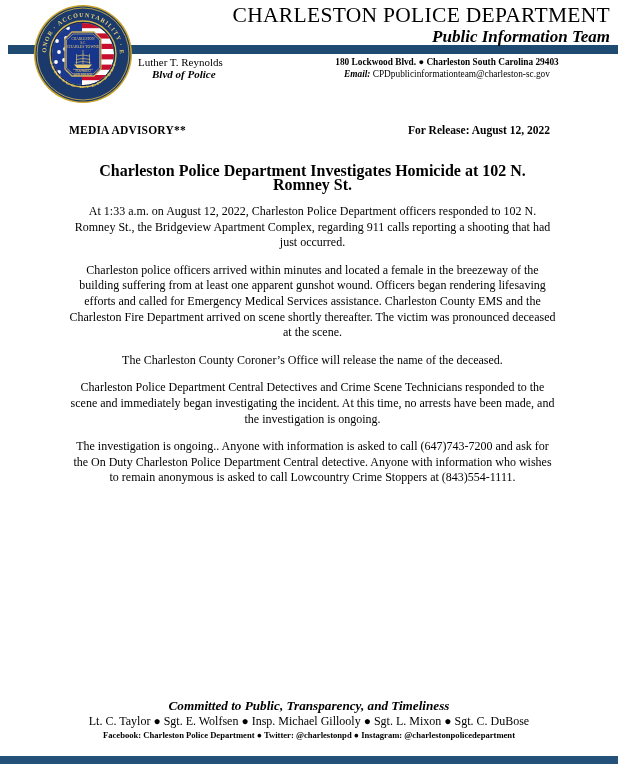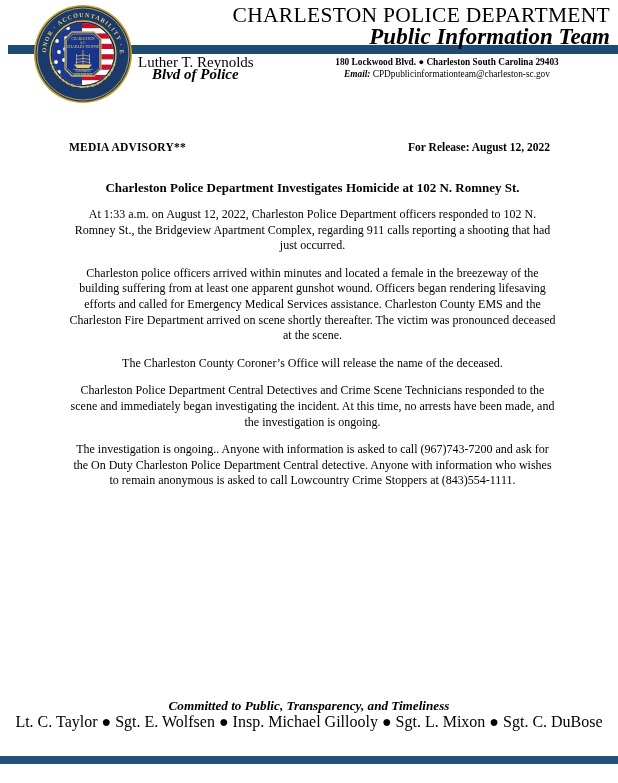--- a/index.html
+++ b/index.html
@@ -53,35 +53,35 @@
     letter-spacing: .3px;
     line-height: 23px;
     text-align: right;
     white-space: nowrap;
     z-index: 2;
   }
   .dept-sub {
     position: absolute;
     right: 8px;
     top: 26px;
-    font-size: 23px;
+    font-size: 17px;
     font-style: italic;
     font-weight: bold;
     line-height: 22px;
     text-align: right;
     white-space: nowrap;
     z-index: 2;
   }
 
   
   .chief-block {
     position: absolute;
     left: 138px;
     top: 56px;
-    font-size: 15px;
+    font-size: 11px;
     line-height: 12px;
     z-index: 2;
   }
   .chief-name { font-weight: normal; }
   .chief-role {
     font-style: italic;
     font-weight: bold;
     padding-left: 14px;
   }
 
@@ -108,29 +108,28 @@
     top: 124px;
   }
 
   .advisory-row {
     display: flex;
     justify-content: space-between;
     align-items: baseline;
     font-weight: bold;
     font-size: 11.5px;
     margin-bottom: 28px;
-    margin-top: 17px;
   }
   .advisory-left { letter-spacing: .2px; }
   .advisory-right { padding-right: 6px; }
 
   .headline {
     text-align: center;
     font-weight: bold;
-    font-size: 13px;
+    font-size: 16px;
     margin: 0 0 12px 0;
     line-height: 14px;
   }
 
   .para {
     font-size: 12px;
     line-height: 15.6px;
     margin: 0 0 12px 0;
     text-align: center;
   }
@@ -144,21 +143,21 @@
     top: 698px;
     text-align: center;
   }
   .foot-tagline {
     font-style: italic;
     font-weight: bold;
     font-size: 13.2px;
     line-height: 16px;
   }
   .foot-names {
-    font-size: 16px;
+    font-size: 12px;
     line-height: 15px;
   }
   .foot-social {
     font-size: 8.6px;
     font-weight: bold;
     line-height: 12px;
   }
   .footer-rule {
     position: absolute;
     left: 0;
@@ -271,21 +270,22 @@
     <span class="advisory-left">MEDIA ADVISORY**</span>
     <span class="advisory-right">For Release: August 12, 2022</span>
   </div>
 
   <div class="headline">Charleston Police Department Investigates Homicide at 102 N. Romney St.</div>
 
   <p class="para">At 1:33 a.m. on August 12, 2022, Charleston Police Department officers responded to 102 N. Romney St., the Bridgeview Apartment Complex, regarding 911 calls reporting a shooting that had just occurred.</p>
   <p class="para">Charleston police officers arrived within minutes and located a female in the breezeway of the building suffering from at least one apparent gunshot wound. Officers began rendering lifesaving efforts and called for Emergency Medical Services assistance. Charleston County EMS and the Charleston Fire Department arrived on scene shortly thereafter. The victim was pronounced deceased at the scene.</p>
   <p class="para">The Charleston County Coroner’s Office will release the name of the deceased.</p>
   <p class="para">Charleston Police Department Central Detectives and Crime Scene Technicians responded to the scene and immediately began investigating the incident. At this time, no arrests have been made, and the investigation is ongoing.</p>
-  <p class="para">The investigation is ongoing.. Anyone with information is asked to call (967)743-7200 and ask for the On Duty Charleston Police Department Central detective. Anyone with information who wishes to remain anonymous is asked to call Lowcountry Crime Stoppers at (843)554-1111.</p>
+  <p class="para">The investigation is ongoing.. Anyone with information is asked to call (647)743-7200 and ask for the On Duty Charleston Police Department Central detective. Anyone with information who wishes to remain anonymous is asked to call Lowcountry Crime Stoppers at (843)554-1111.</p>
 </div>
 
 <div id="footer">
   <div class="foot-tagline">Committed to Public, Transparency, and Timeliness</div>
   <div class="foot-names">Lt. C. Taylor ● Sgt. E. Wolfsen ● Insp. Michael Gillooly ● Sgt. L. Mixon ● Sgt. C. DuBose</div>
+  <div class="foot-social">Facebook: Charleston Police Department ● Twitter: @charlestonpd ● Instagram: @charlestonpolicedepartment</div>
 </div>
 
 <div class="footer-rule"></div>
 
 </body></html>

